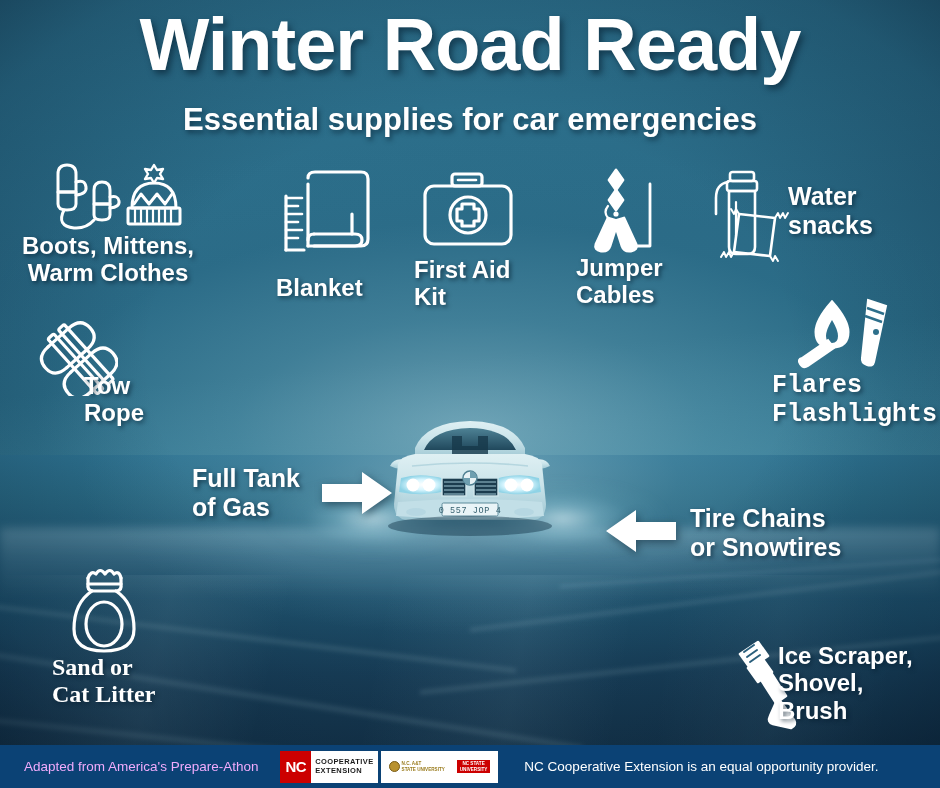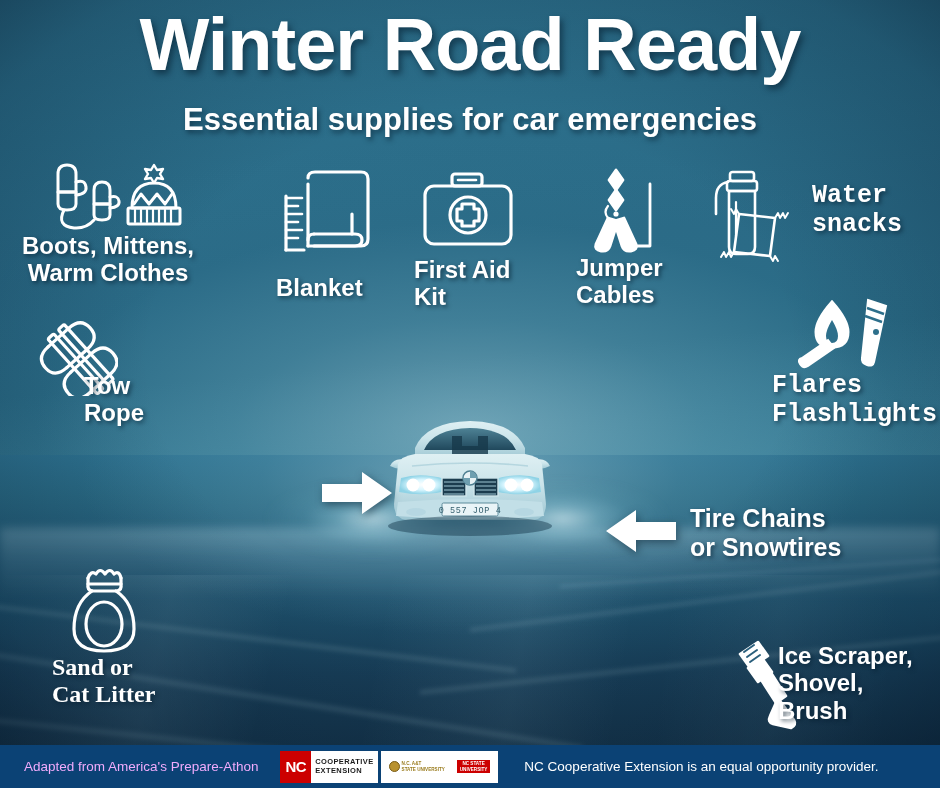--- a/index.html
+++ b/index.html
@@ -317,21 +317,21 @@
 
       <line x1="28" y1="34" x2="28" y2="68" stroke-width="2.2"></line>
 
       <path d="M31 46 l36 4 l-5 38 l-36 -4 z" fill="none"></path>
       <path d="M67 50 l3 -5 l2 5 l3 -5 l2 5 l3 -5" stroke-width="2"></path>
       <path d="M26 84 l-3 5 l-2 -5 l-3 5 l-2 -5 l-3 5" stroke-width="2"></path>
       <path d="M31 46 l-3 -5 l-2 5 l-3 -5" stroke-width="2"></path>
       <path d="M62 88 l3 5 l2 -5 l3 5" stroke-width="2"></path>
     </svg>
   </div>
-  <div class="label lbl-25" style="left:812px;top:182px;font-family:Liberation Mono, monospace;">Water
+  <div class="label lbl-25" style="left:788px;top:182px;">Water
 snacks</div>
 
   <div class="icon" style="left:34px;top:312px;">
     <svg width="84" height="84" viewBox="0 0 84 84" fill="none" stroke="#ffffff" stroke-width="3.2" stroke-linecap="round" stroke-linejoin="round">
       <g transform="rotate(-42 42 42)">
 
         <path d="M26 18 q-16 0 -16 14 q0 14 16 14"></path>
         <path d="M26 52 q-16 0 -16 14 q0 14 16 14"></path>
 
         <path d="M54 18 q16 0 16 14 q0 14 -16 14"></path>
@@ -362,20 +362,22 @@
       <g stroke="#2d6f8b" stroke-width="2.4">
         <line x1="71" y1="12" x2="88" y2="18"></line>
         <line x1="69" y1="20" x2="86" y2="26"></line>
       </g>
       <circle cx="80" cy="36" r="3" fill="#2d6f8b" stroke="none"></circle>
     </svg>
   </div>
   <div class="label lbl-25" style="left:772px;top:372px;font-family:Liberation Mono, monospace;">Flares
 Flashlights</div>
 
+  <div class="label lbl-25" style="left:192px;top:464px;">Full Tank
+of Gas</div>
   <div class="arrow" style="left:322px;top:472px;">
     <svg width="70" height="42" viewBox="0 0 70 42">
       <path d="M0 12 h40 v-12 l30 21 l-30 21 v-12 h-40 z" fill="#ffffff"></path>
     </svg>
   </div>
 
   <div class="arrow" style="left:606px;top:510px;">
     <svg width="70" height="42" viewBox="0 0 70 42">
       <path d="M70 12 h-40 v-12 l-30 21 l30 21 v-12 h40 z" fill="#ffffff"></path>
     </svg>

